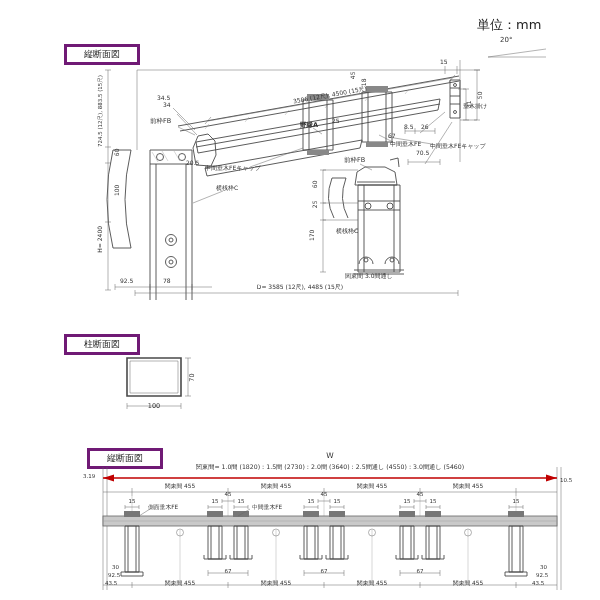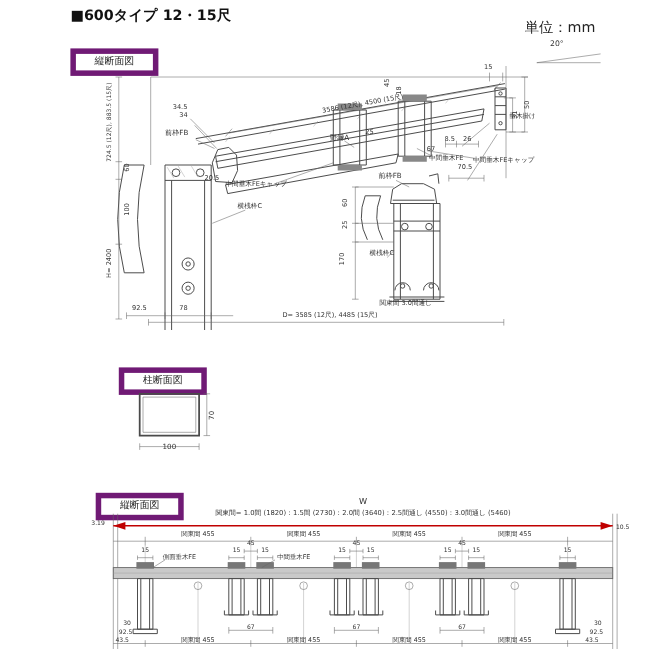--- a/index.html
+++ b/index.html
@@ -2,39 +2,38 @@
 <html><head>
 <meta charset="utf-8">
 <style>
   html,body{margin:0;padding:0;background:#fff;}
   #page{position:relative;width:600px;height:600px;background:#ffffff;overflow:hidden;
         font-family:"DejaVu Sans","Liberation Sans",sans-serif;color:#222;}
   .t{position:absolute;white-space:nowrap;font-size:6px;line-height:1.1;color:#333;}
   .c{text-align:center;}
   .r{transform:rotate(-90deg);transform-origin:center;text-align:center;}
   .sl{transform:rotate(-10deg);transform-origin:center;}
-  .secbox{position:absolute;width:70px;height:15px;border:5px solid #701a75;
+  .secbox{position:absolute;width:70px;height:15px;border:3px solid #701a75;
           font-size:9px;line-height:15px;text-align:center;color:#222;background:#fff;}
   #title{position:absolute;left:64px;top:5px;font-size:13px;font-weight:bold;color:#111;}
   #unit{position:absolute;left:477px;top:16px;font-size:13px;color:#222;}
   svg{position:absolute;}
   .ln{stroke:#4a4a4a;stroke-width:0.9;fill:none;}
   .tn{stroke:#666;stroke-width:0.5;fill:none;}
   .hl{stroke:#999;stroke-width:0.4;fill:none;}
 </style>
 </head>
 <body>
 
 <div id="page">
 
-  <div id="title">■600タイプ 12・15尺</div>
   <div id="unit">単位：mm</div>
 
   <div class="secbox" style="left:64px;top:44px;">縦断面図</div>
-  <div class="secbox" style="left:64px;top:334px;margin-left:44px;">柱断面図</div>
+  <div class="secbox" style="left:64px;top:334px;">柱断面図</div>
   <div class="secbox" style="left:87px;top:448px;">縦断面図</div>
 
   <svg style="left:85px;top:38px;" width="505" height="262" viewBox="0 0 505 262">
 
     <path class="tn" d="M403,19 H461 M403,19 L461,11"></path>
 
     <path class="tn" d="M52,32 H395 M52,32 V112 M375,22 V124"></path>
 
     <path class="ln" d="M93,88 L374,38 M95,93 L374,43 M111,104 L355,61 M111,109 L355,66 M113,115 L353,72 M120,130 L277,102 M122,138 L275,110 M111,104 L113,115 M355,61 L353,72 M120,130 L122,138 M277,102 L275,110"></path>
     <path class="hl" d="M120,91 l4,-5 M160,84 l4,-5 M200,77 l4,-5 M240,70 l4,-5 M280,63 l4,-5 M320,56 l4,-5"></path>
@@ -100,21 +99,21 @@
   <div class="t c sl" style="left:255px;top:92px;width:150px;">3586 (12尺), 4500 (15尺)</div>
   <div class="t" style="left:157px;top:95px;">34.5</div>
   <div class="t" style="left:163px;top:102px;">34</div>
   <div class="t" style="left:150px;top:118px;font-size:6.5px;">前枠FB</div>
   <div class="t c r" style="left:40px;top:108px;width:120px;font-size:5.5px;">724.5 (12尺), 883.5 (15尺)</div>
   <div class="t c r" style="left:109px;top:149px;width:16px;">60</div>
   <div class="t c r" style="left:107px;top:187px;width:20px;">100</div>
   <div class="t c r" style="left:80px;top:236px;width:40px;">H= 2400</div>
   <div class="t" style="left:186px;top:160px;">20.5</div>
   <div class="t" style="left:205px;top:165px;">中間垂木FEキャップ</div>
-  <div class="t" style="left:300px;top:122px;font-size:6.5px;">野縁A</div>
+  <div class="t" style="left:300px;top:122px;font-size:6.5px;font-weight:bold;">野縁A</div>
   <div class="t" style="left:332px;top:118px;">25</div>
   <div class="t c r" style="left:345px;top:72px;width:16px;">45</div>
   <div class="t c r" style="left:356px;top:79px;width:16px;">18</div>
   <div class="t" style="left:440px;top:59px;">15</div>
   <div class="t c r" style="left:472px;top:92px;width:16px;">50</div>
   <div class="t c r" style="left:461px;top:101px;width:16px;">31</div>
   <div class="t" style="left:404px;top:124px;">8.5</div>
   <div class="t" style="left:421px;top:124px;">26</div>
   <div class="t" style="left:416px;top:150px;">70.5</div>
   <div class="t" style="left:463px;top:103px;">垂木掛け</div>

